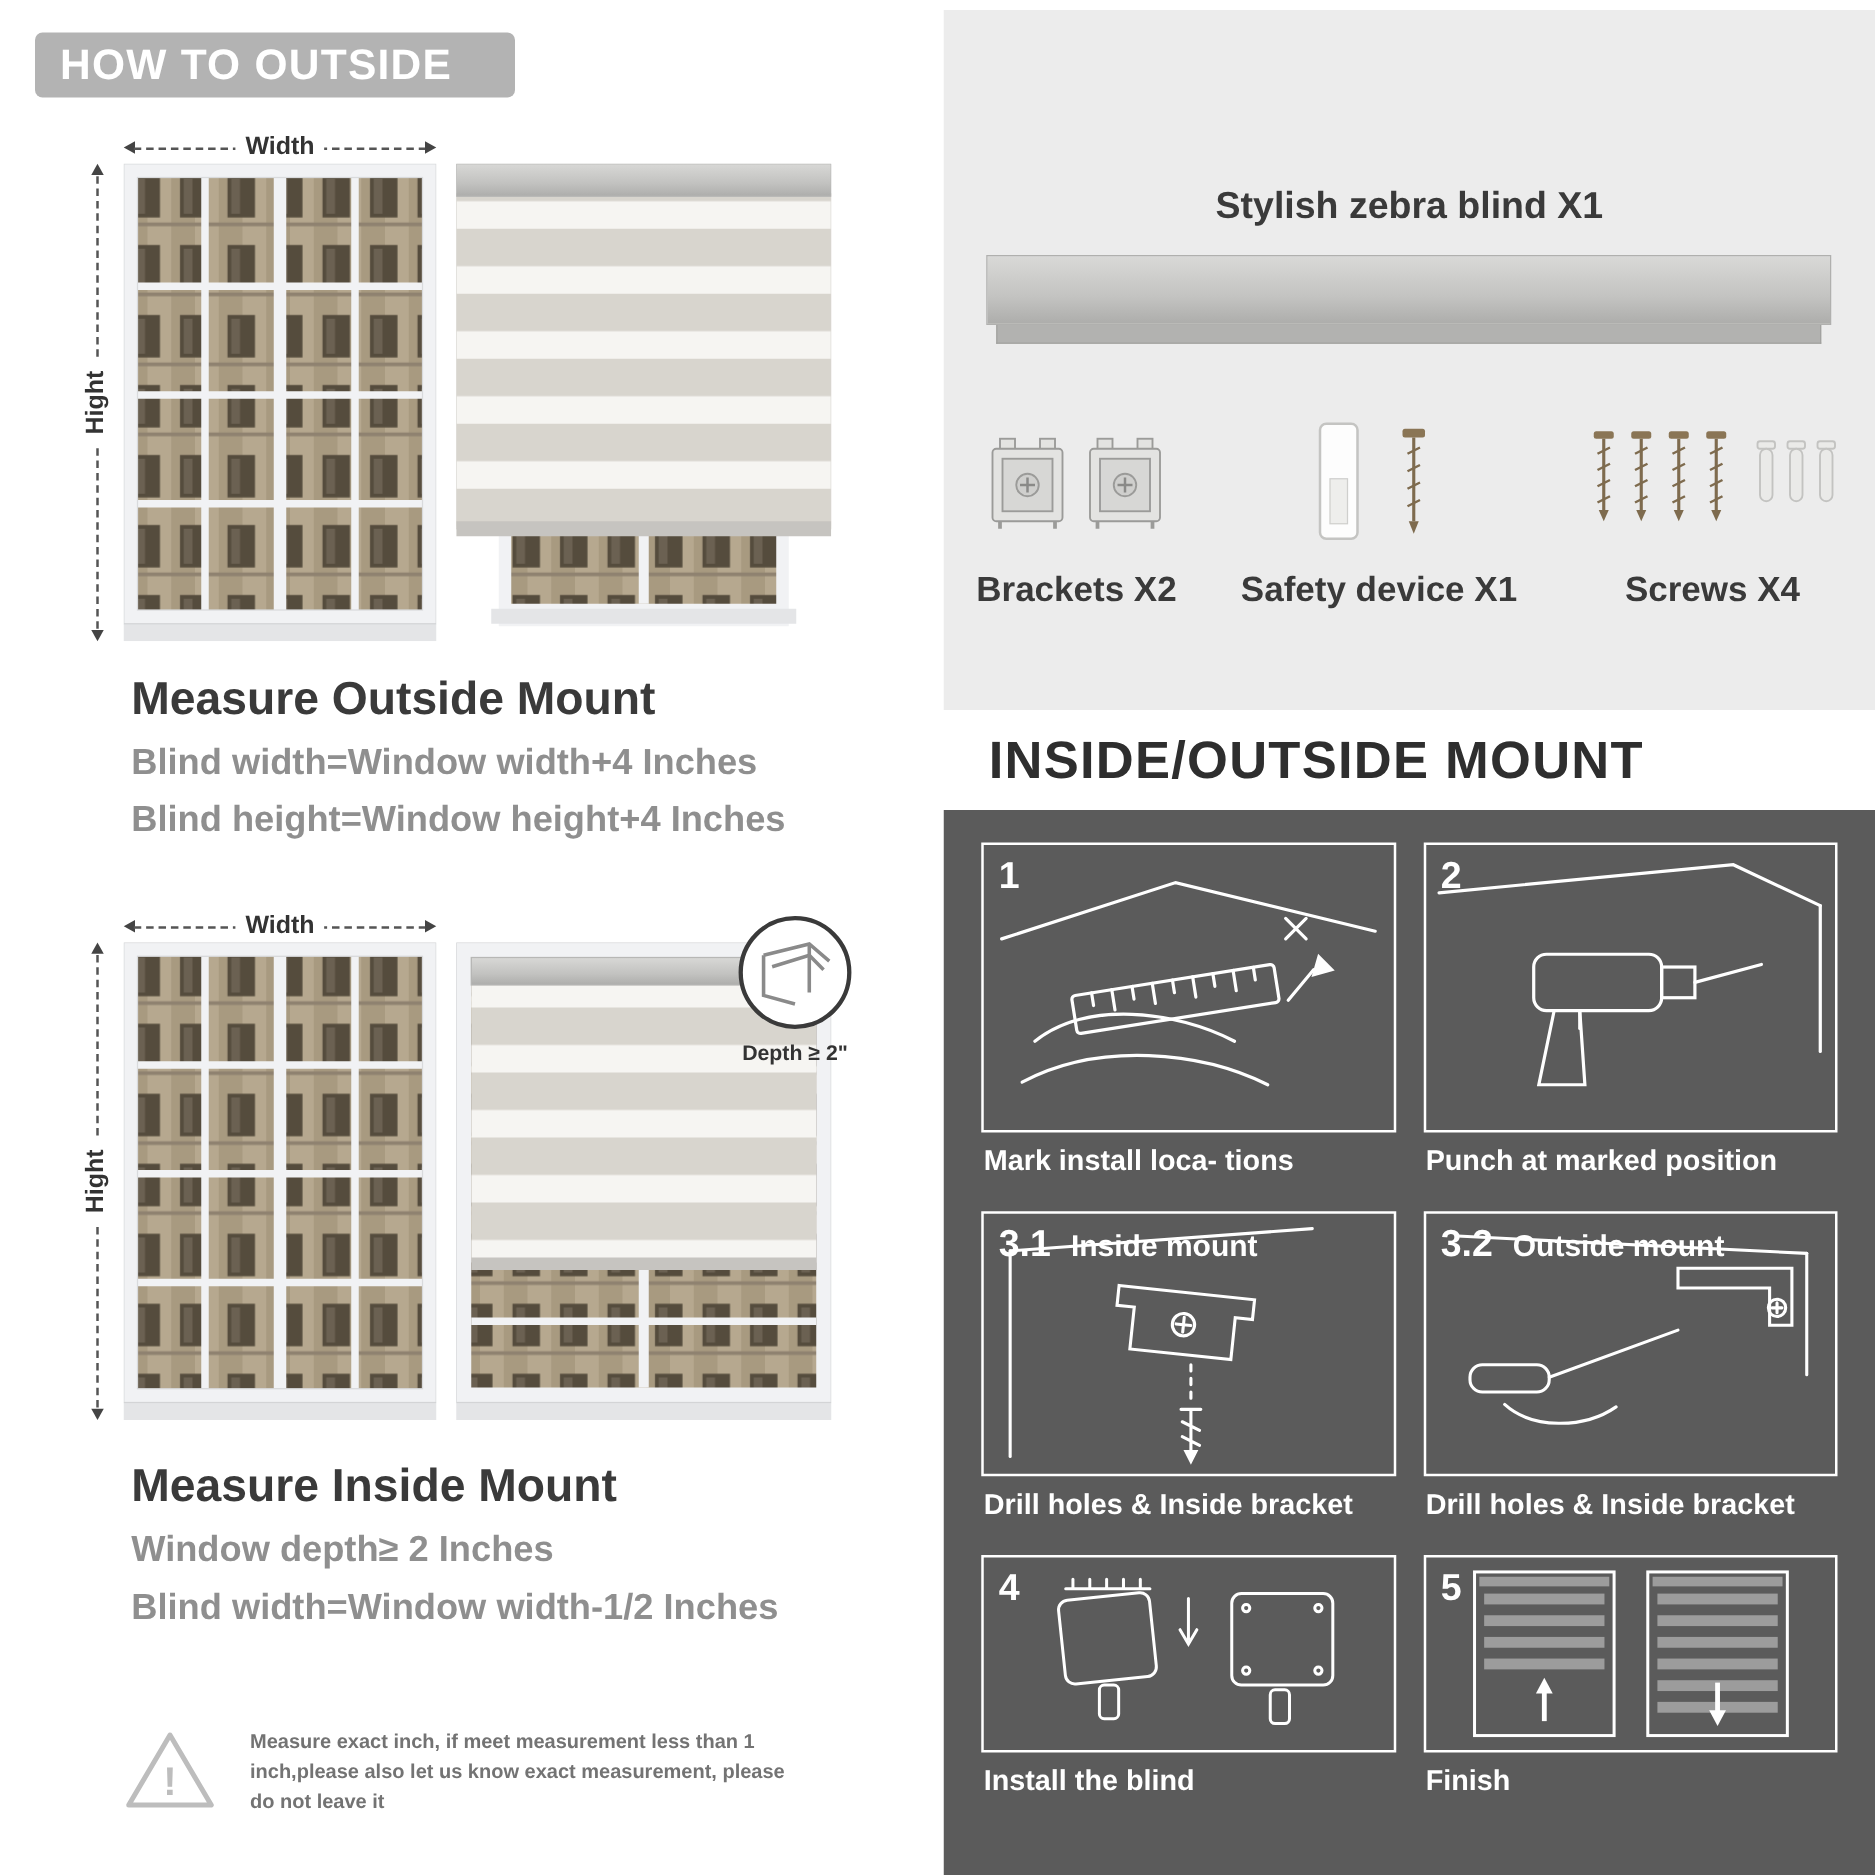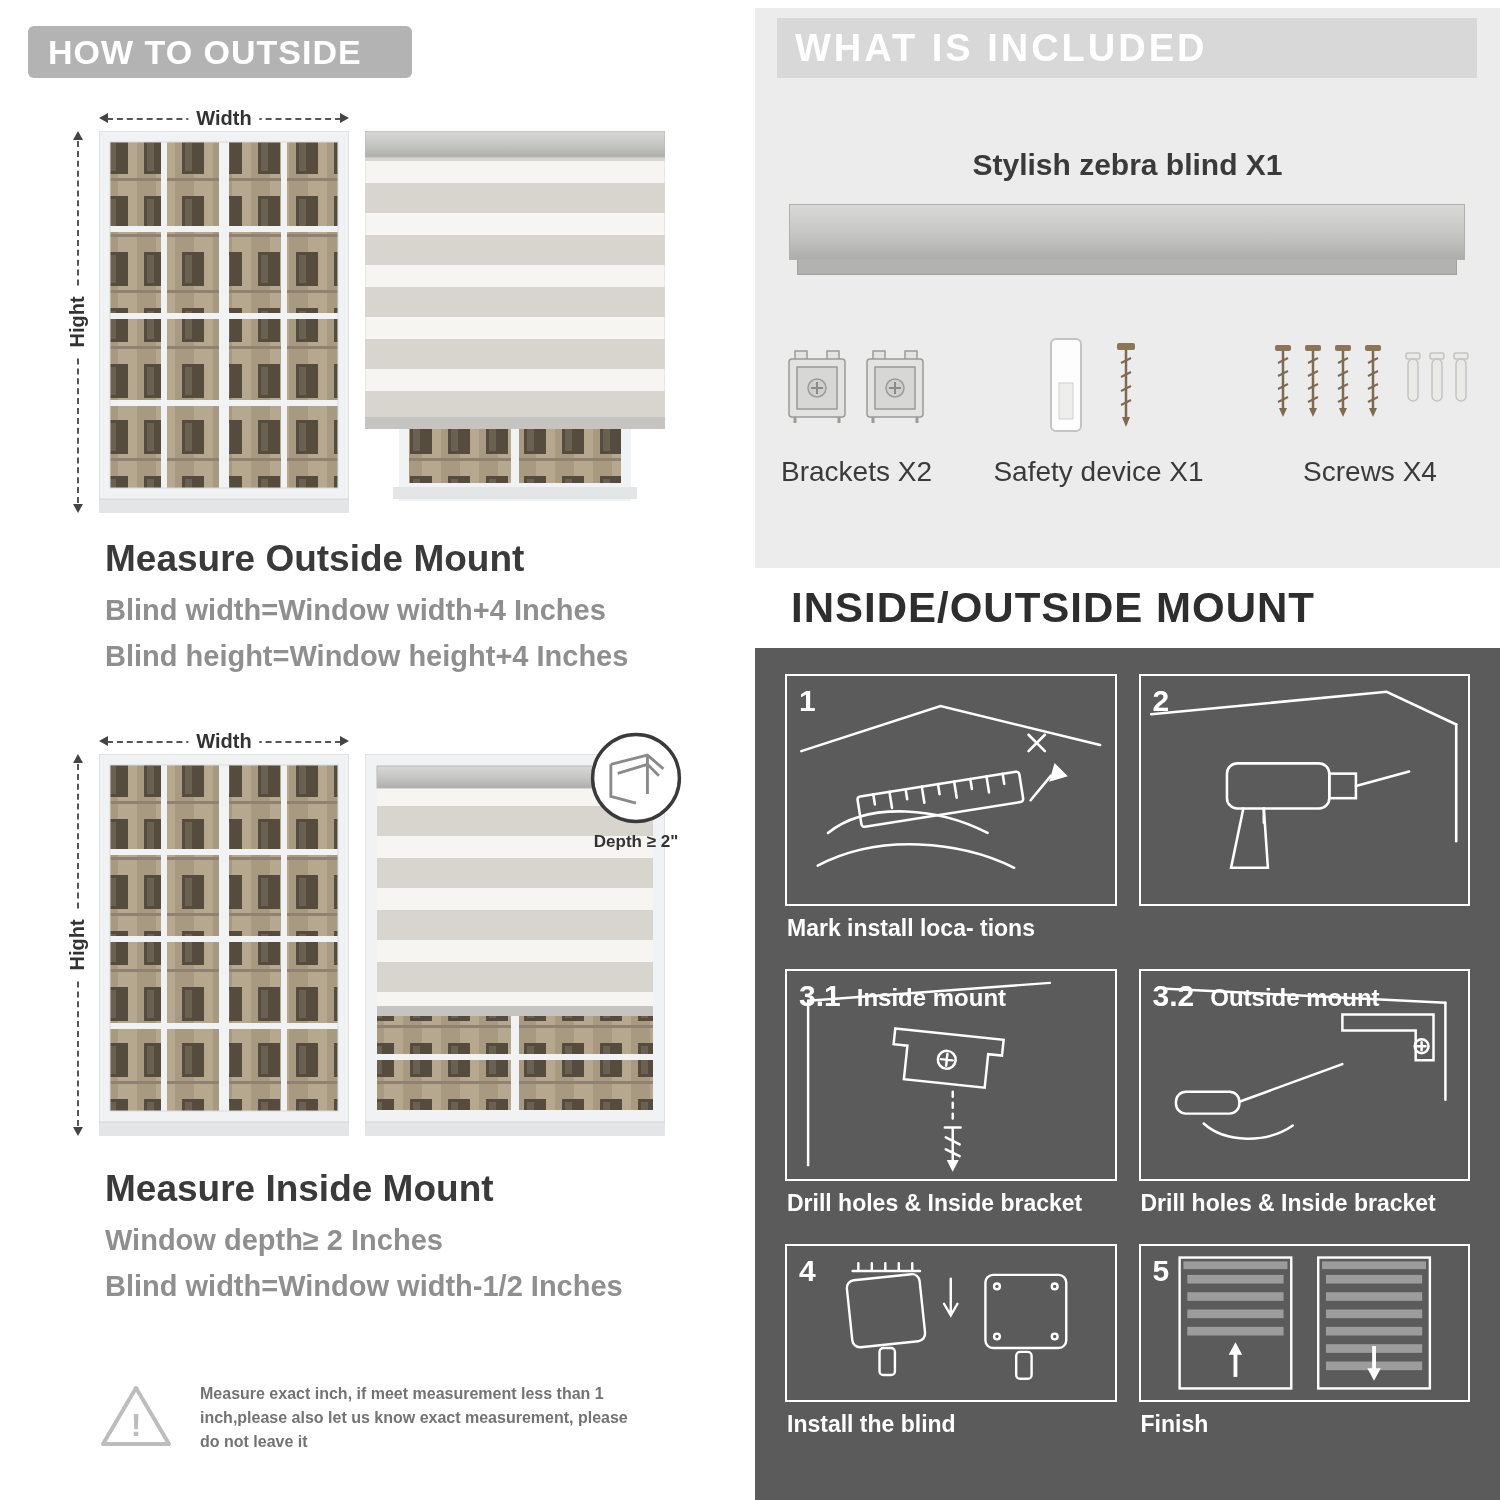--- a/index.html
+++ b/index.html
@@ -43,21 +43,21 @@
   .included{position:absolute;left:0;top:8px;width:745px;height:560px;background:#ececec}
   .band{position:absolute;left:22px;top:10px;width:700px;height:60px;background:#d8d8d8;color:#fff;
         font-size:38px;font-weight:bold;letter-spacing:3px;line-height:60px;padding-left:18px}
   .blind-name{position:absolute;left:0;top:140px;width:100%;text-align:center;font-size:30px;font-weight:bold;color:#3a3a3a}
   .headrail{position:absolute;left:34px;top:196px;width:676px}
   .rail-top{height:56px;background:linear-gradient(180deg,#d9d9d7 0%,#c3c3c1 60%,#adadab 100%);border:1px solid #b0b0ae}
   .rail-lip{height:15px;width:660px;margin:0 auto;background:#b2b2b0;border:1px solid #a2a2a0;border-top:none}
   .items{position:absolute;left:26px;top:318px;width:694px;display:flex;justify-content:space-between}
   .item{text-align:center}
   .item .icon{height:122px;display:flex;align-items:center;justify-content:center;gap:14px}
-  .item .lab{font-size:28px;font-weight:normal;color:#3a3a3a;margin-top:8px}
+  .item .lab{font-size:28px;font-weight:bold;color:#3a3a3a;margin-top:8px}
   .mount-header{position:absolute;left:0;top:568px;width:745px;height:80px;background:#fff;color:#2e2e2e;
                 font-size:42px;font-weight:bold;letter-spacing:1px;line-height:80px;padding-left:36px}
   .mount{position:absolute;left:0;top:648px;width:745px;height:852px;background:#5b5b5b;
          padding:26px 30px;display:grid;grid-template-columns:1fr 1fr;column-gap:22px;row-gap:24px;align-content:start}
   .step{margin:0}
   .panel{position:relative;border:2px solid #fff}
   .ph-a{height:232px}.ph-b{height:212px}.ph-c{height:158px}
   .stephead{position:absolute;top:8px;left:12px;display:flex;gap:16px;align-items:baseline;z-index:2}
   .stephead .num{font-size:30px;font-weight:bold;color:#fff}
   .stephead .ttl{font-size:24px;font-weight:bold;color:#fff}
@@ -203,21 +203,20 @@
       <path d="M38 6 L71 62 H5 Z" fill="none" stroke="#bdbdbd" stroke-width="4" stroke-linejoin="round"></path>
       <text x="38" y="54" text-anchor="middle" font-size="32" font-weight="bold" fill="#bdbdbd">!</text>
     </svg>
     <p class="txt">Measure exact inch, if meet measurement less than 1 inch,please also let us know exact measurement, please do not leave it</p>
   </div>
 </section>
 
 <section class="right">
 
   <div class="included">
-    <div class="band">WHAT IS INCLUDED</div>
     <div class="blind-name">Stylish zebra blind X1</div>
     <div class="headrail">
       <div class="rail-top"></div>
       <div class="rail-lip"></div>
     </div>
     <div class="items">
 
       <div class="item">
         <div class="icon">
           <svg viewBox="0 0 64 80" width="64">
@@ -347,20 +346,21 @@
             <path d="M10 36 L240 14 L308 46"></path>
             <path d="M308 46 V160"></path>
             <rect x="84" y="84" width="100" height="44" rx="10"></rect>
             <rect x="184" y="94" width="26" height="24"></rect>
             <path d="M210 106 L262 92"></path>
             <path d="M100 128 l-12 58 h36 l-4 -58"></path>
             <path d="M120 128 v14"></path>
           </g>
         </svg>
       </div>
+      <figcaption class="cap">Punch at  marked position</figcaption>
     </figure>
 
     <figure class="step">
       <div class="panel ph-b">
         <div class="stephead">
           <span class="num">3.1</span>
           <span class="ttl">Inside mount</span>
         </div>
         <svg class="art" viewBox="0 0 320 210" preserveAspectRatio="xMidYMid meet">
           <g fill="none" stroke="#fff" stroke-width="2.5" stroke-linecap="round">

